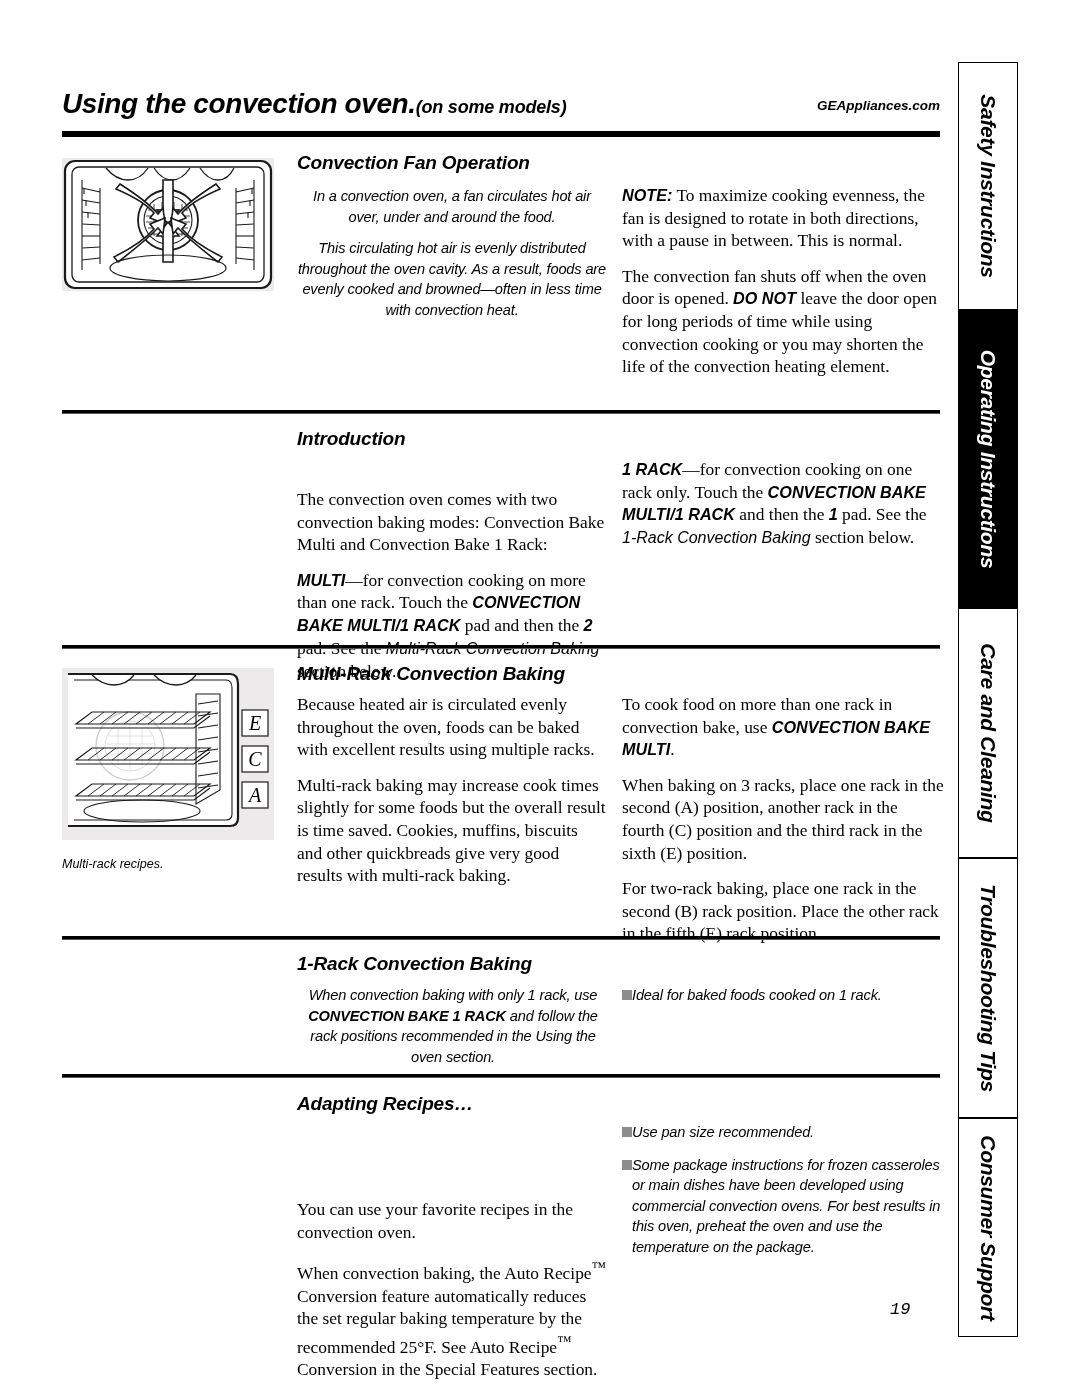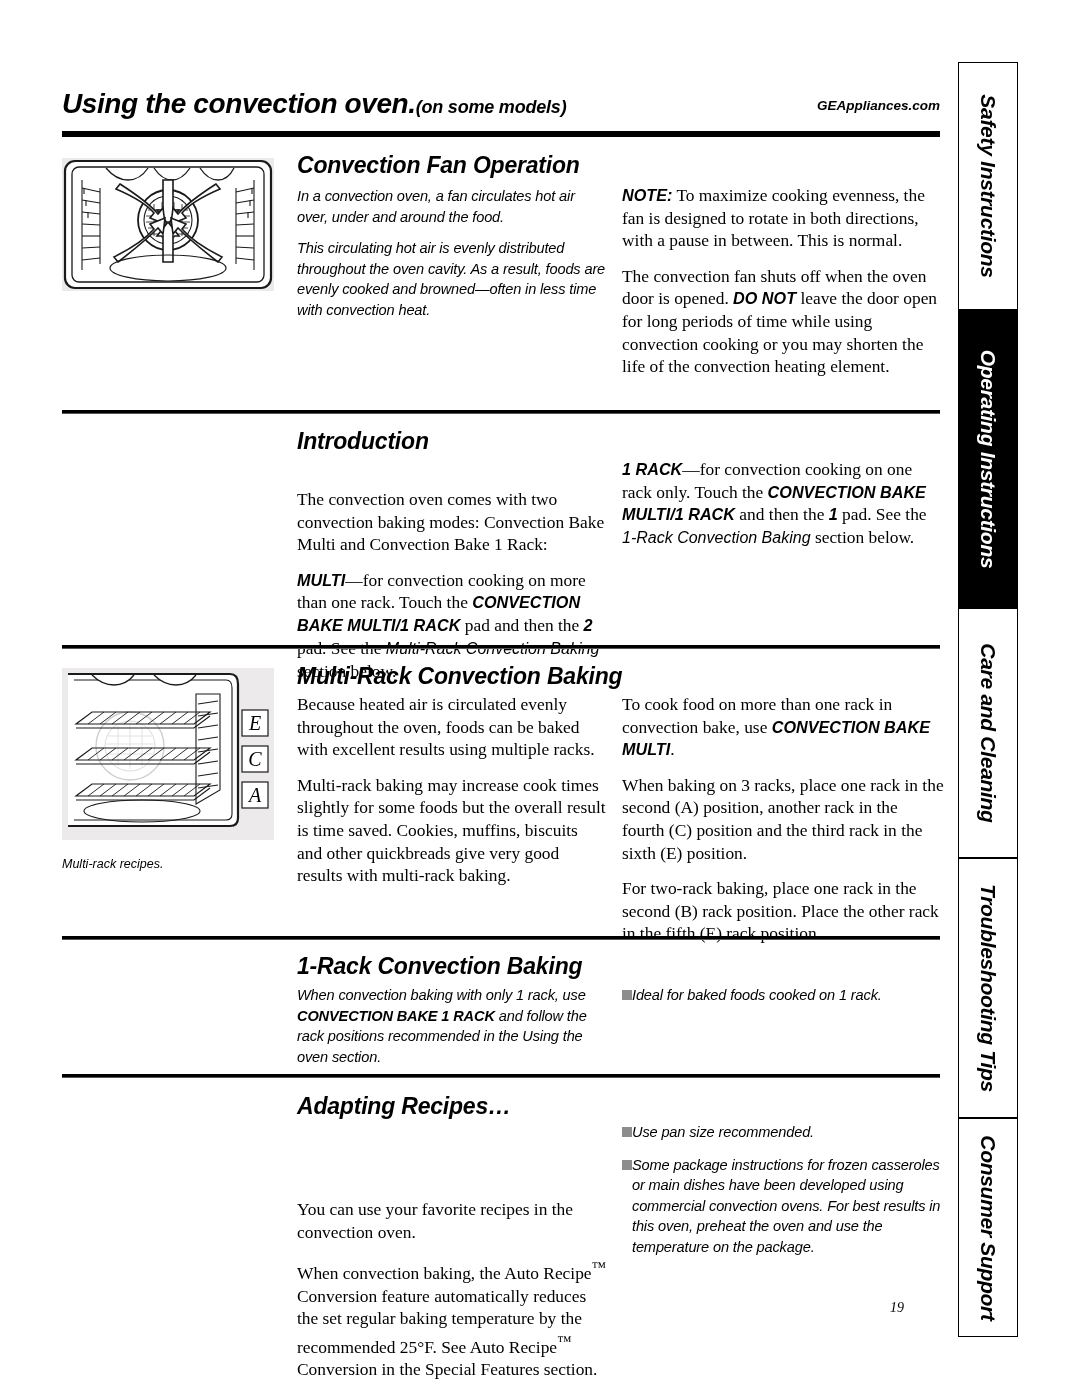--- a/index.html
+++ b/index.html
@@ -74,42 +74,42 @@
     background: #000;
     border-bottom: 1px solid #555;
   }
 
   
   .sec-head {
     position: absolute;
     font-family: "Liberation Sans", sans-serif;
     font-weight: bold;
     font-style: italic;
-    font-size: 23px;
+    font-size: 19px;
     letter-spacing: -0.2px;
     white-space: nowrap;
     text-align: right;
   }
   .body-serif {
     position: absolute;
     font-family: "Liberation Serif", serif;
     font-size: 17.4px;
     line-height: 22.6px;
     text-align: left;
   }
   .body-sans {
     position: absolute;
     font-family: "Liberation Sans", sans-serif;
     font-style: italic;
     font-size: 14.6px;
     line-height: 20.5px;
     letter-spacing: -0.15px;
   }
   .body-serif p, .body-sans p { margin: 0 0 13px 0; }
-  .body-sans p { margin-bottom: 11px; }
+  .body-sans p { margin-bottom: 11px; text-align: center; }
   .bsans-b {
     font-family: "Liberation Sans", sans-serif;
     font-weight: bold;
     font-style: italic;
   }
   .ser-caps {
     font-family: "Liberation Sans", sans-serif;
     font-weight: bold;
     font-style: italic;
     font-size: 16.2px;
@@ -183,23 +183,23 @@
     font-size: 21px;
     letter-spacing: -0.3px;
     color: #000;
   }
   .rail-tab.active .rail-label { color: #fff; }
 
   
   .page-number {
     position: absolute;
     left: 890px; top: 1300px;
-    font-family: Liberation Serif, serif;
-    font-style: italic;
-    font-size: 14px;
+    font-family: Liberation Mono, monospace;
+    font-style: italic;
+    font-size: 17px;
   }
 </style>
 </head>
 <body>
 
 <div class="page">
 
   <div class="header">
     <div class="header-title">
       <span>Using the convection oven.</span><span class="sub">(on some models)</span>

